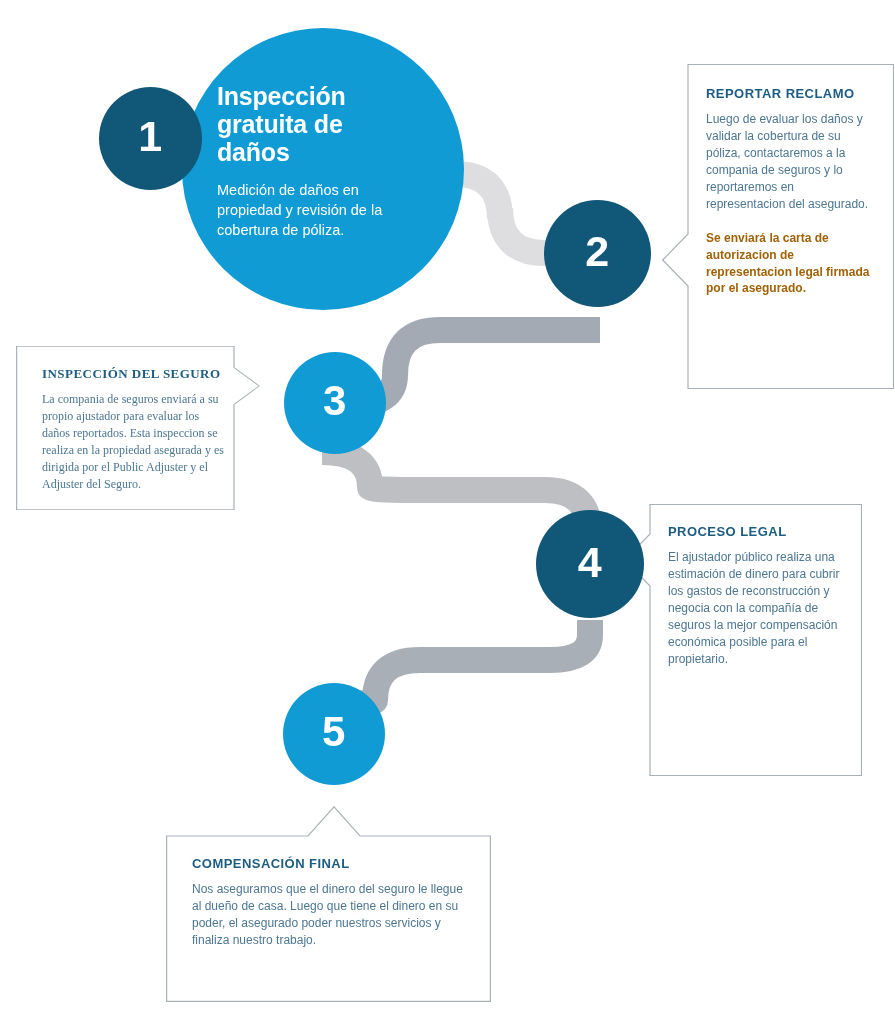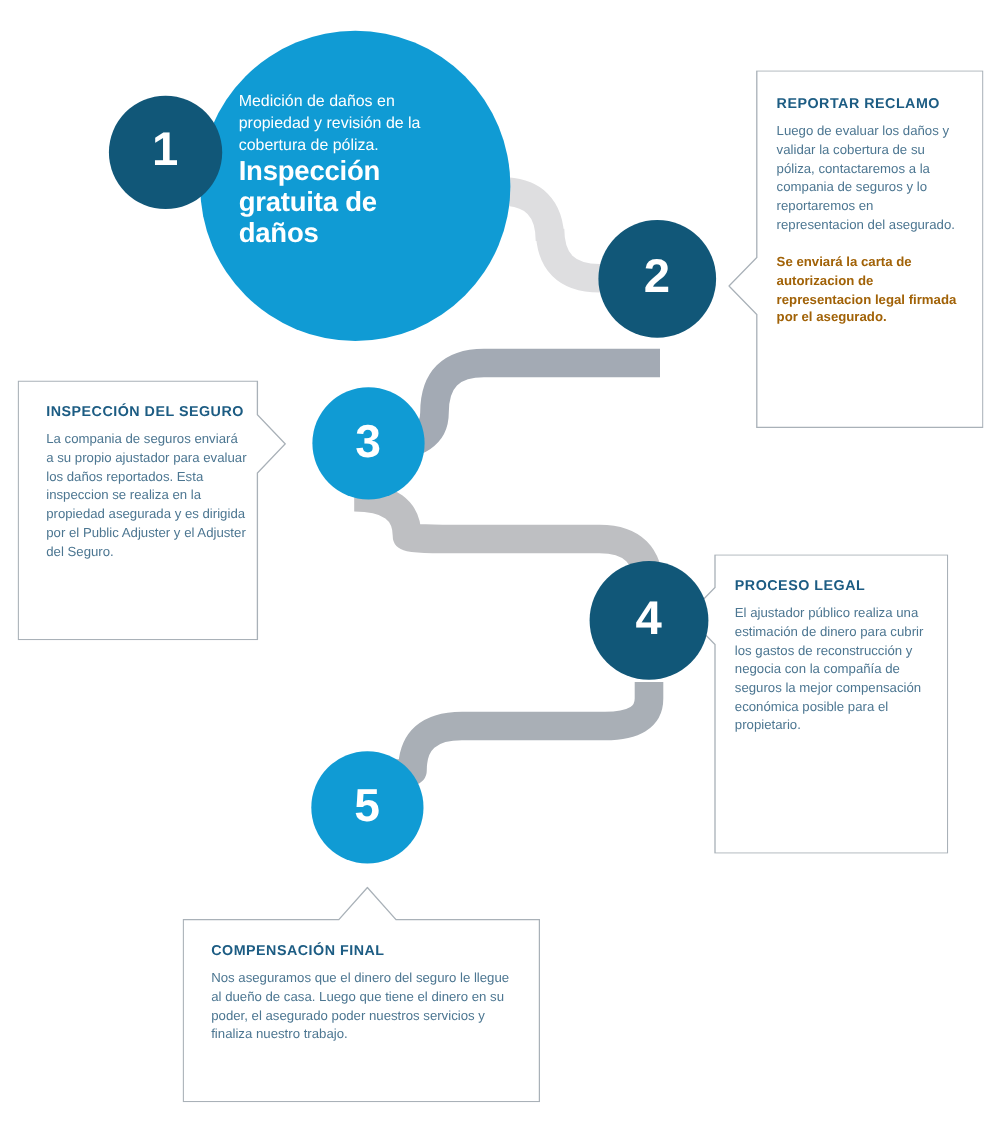--- a/index.html
+++ b/index.html
@@ -124,22 +124,22 @@
     <path d="M 330 174 H 455 Q 500 174 500 219 V 208 Q 500 253 545 253 H 600" fill="none" stroke="#DEDEE0" stroke-width="26" stroke-linecap="butt"></path>
 
     <path d="M 600 330 H 500 Q 455 330 455 330 L 440 330 Q 395 330 395 375 Q 395 405 350 405 H 320" fill="none" stroke="#A3AAB4" stroke-width="26" stroke-linecap="butt"></path>
 
     <path d="M 322 452 Q 370 452 370 487 Q 370 490 412 490 H 545 Q 590 490 590 535 V 560" fill="none" stroke="#BEBFC2" stroke-width="26" stroke-linecap="butt"></path>
 
     <path d="M 590 620 V 635 Q 590 660 550 660 H 420 Q 375 660 375 700 Q 375 704 335 704" fill="none" stroke="#A9AFB6" stroke-width="26" stroke-linecap="butt"></path>
   </svg>
 
   <div id="hero-circle">
+    <div id="hero-title">Inspección gratuita de daños</div>
     <div id="hero-sub">Medición de daños en propiedad y revisión de la cobertura de póliza.</div>
-    <div id="hero-title">Inspección gratuita de daños</div>
   </div>
 
   <div class="step-circle" style="left:99px; top:87px; width:103px; height:103px; background:#115778; font-size:43px; z-index:5;">
     <span class="num">1</span>
   </div>
 
   <div class="step-circle" style="left:544px; top:200px; width:107px; height:107px; background:#115778; font-size:43px; z-index:5;">
     <span class="num">2</span>
   </div>
 
@@ -151,21 +151,21 @@
       <p class="callout-title">REPORTAR RECLAMO</p>
       <p class="callout-body">Luego de evaluar los daños y validar la cobertura de su póliza, contactaremos a la compania de seguros y lo reportaremos en representacion del asegurado.</p>
       <p class="callout-body strong">Se enviará la carta de autorizacion de representacion legal firmada por el asegurado.</p>
     </div>
   </div>
 
   <div class="step-circle" style="left:284px; top:352px; width:102px; height:102px; background:#109BD4; font-size:42px; z-index:5;">
     <span class="num">3</span>
   </div>
 
-  <div class="callout" style="left:16px; top:346px; width:244px; height:236px;">
+  <div class="callout" style="left:16px; top:346px; width:244px; height:164px;font-family:Liberation Serif, serif;">
     <svg class="callout-svg" viewBox="0 0 244 236" preserveAspectRatio="none">
       <path d="M 0.6 0.5 H 218 V 31 L 243.2 57.5 L 218 84 V 235.5 H 0.6 Z" fill="#FFFFFF" stroke="#A9B1B8" stroke-width="1.2"></path>
     </svg>
     <div class="callout-inner" style="padding:20px 34px 0 26px;">
       <p class="callout-title">INSPECCIÓN DEL SEGURO</p>
       <p class="callout-body">La compania de seguros enviará a su propio ajustador para evaluar los daños reportados. Esta inspeccion se realiza en la propiedad asegurada y es dirigida por el Public Adjuster y el Adjuster del Seguro.</p>
     </div>
   </div>
 
   <div class="step-circle" style="left:536px; top:510px; width:108px; height:108px; background:#115778; font-size:43px; z-index:5;">

